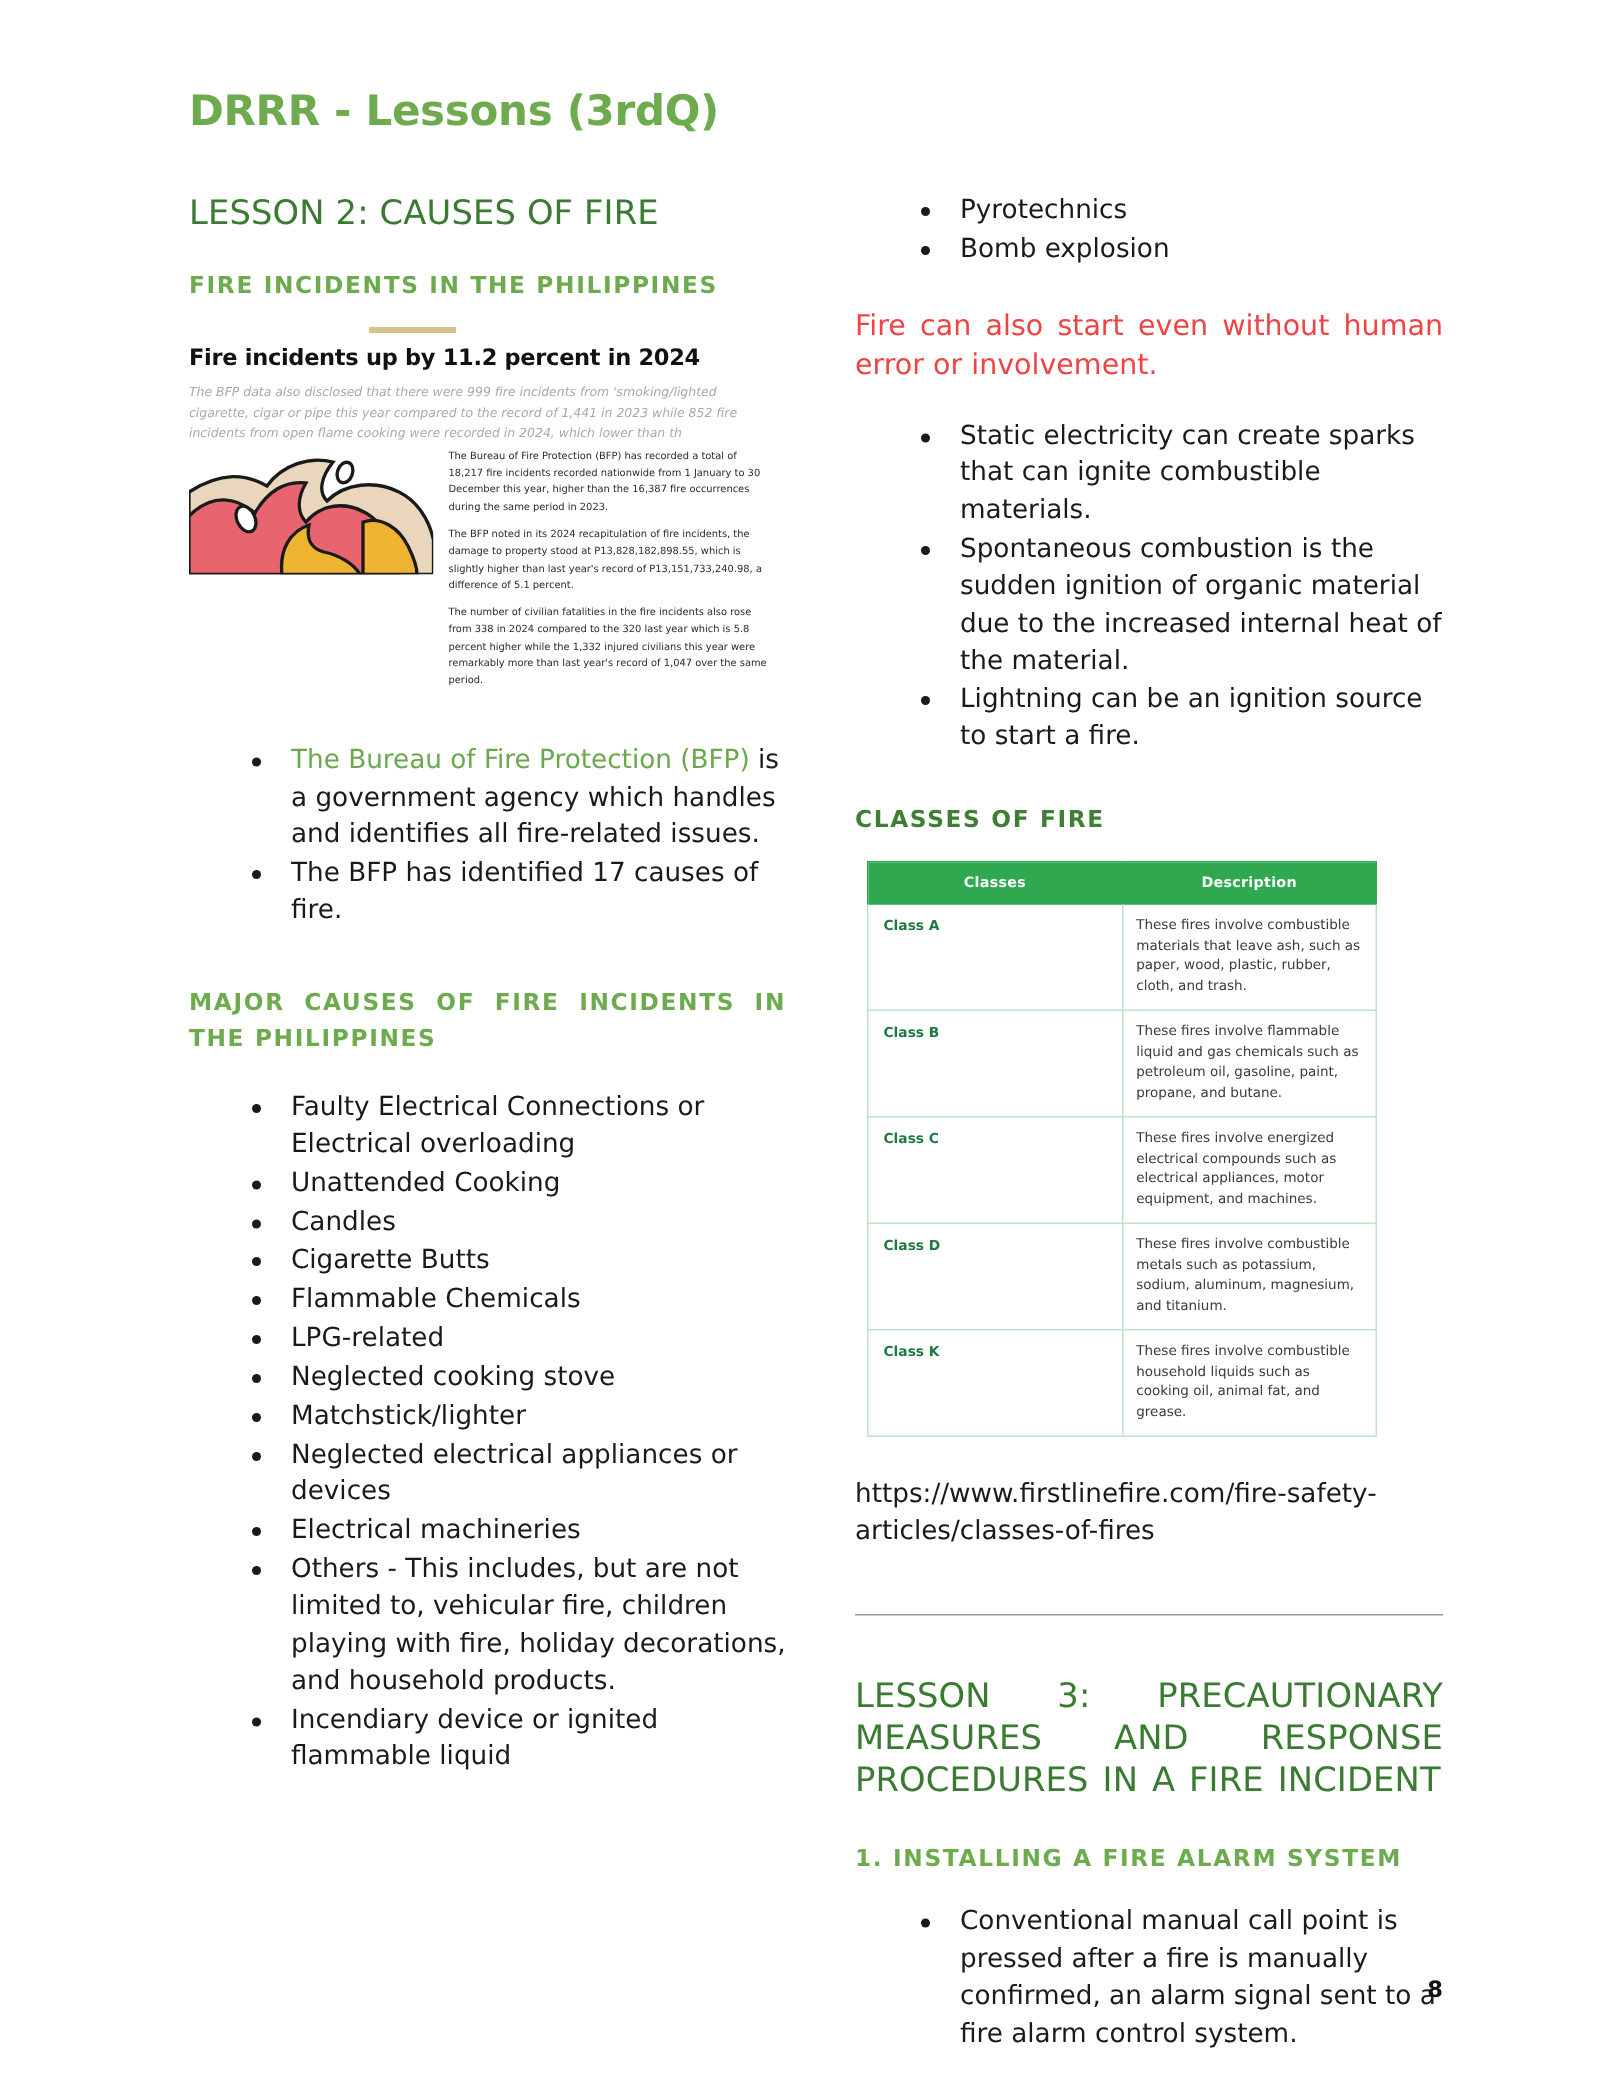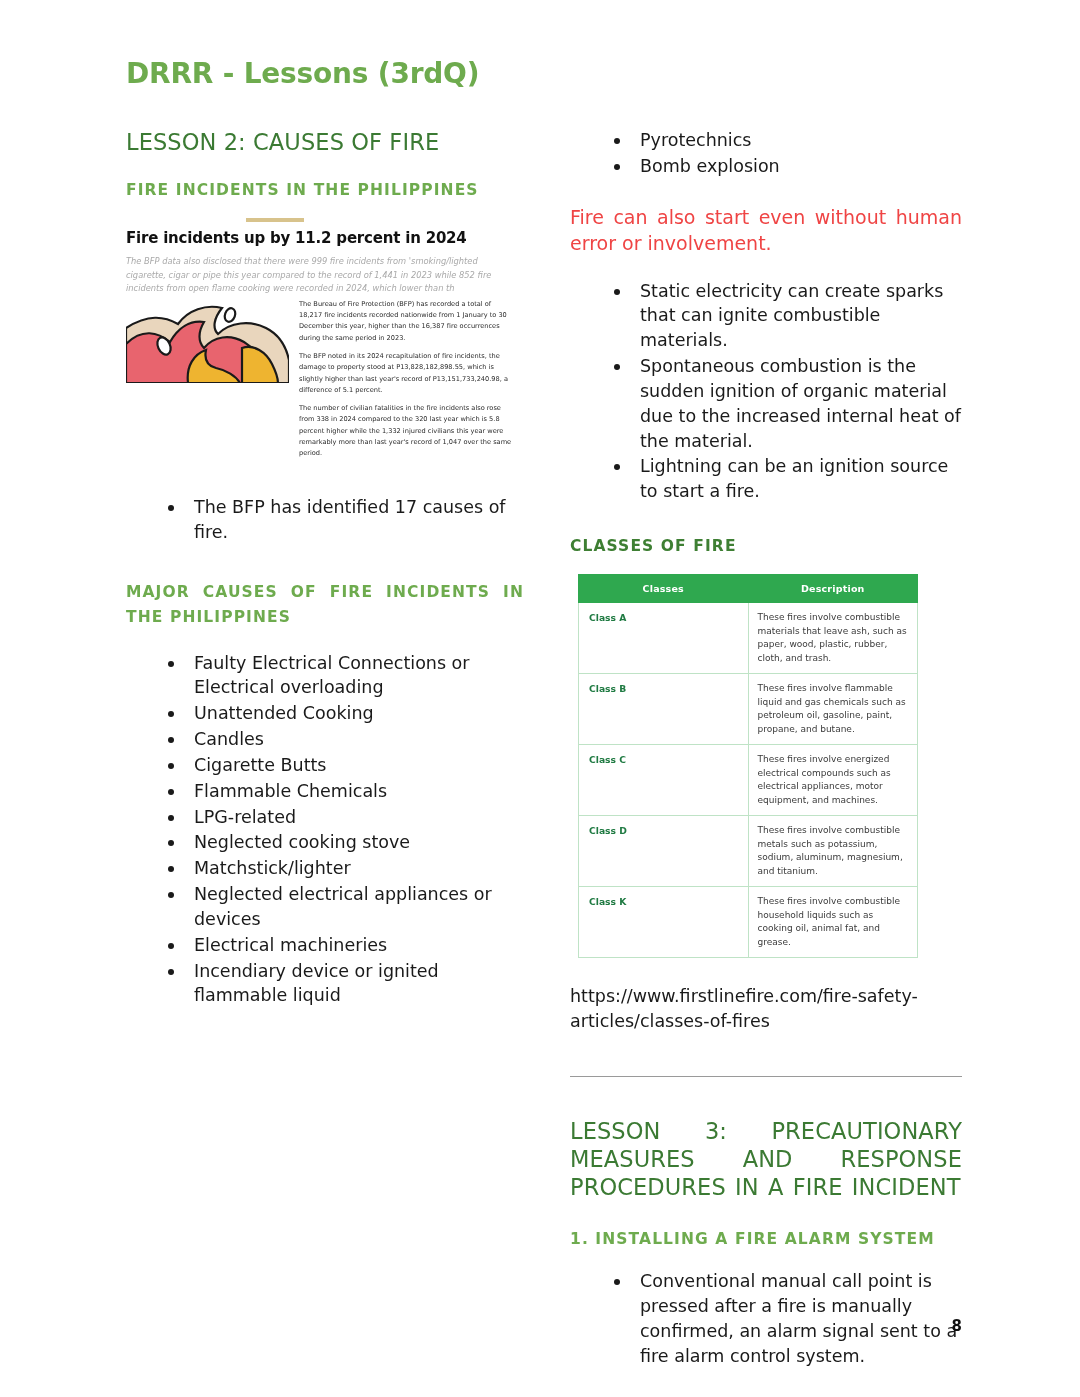--- a/index.html
+++ b/index.html
@@ -239,36 +239,38 @@
           </div>
           <div class="clip-body">
             <p>The Bureau of Fire Protection (BFP) has recorded a total of 18,217 fire incidents recorded nationwide from 1 January to 30 December this year, higher than the 16,387 fire occurrences during the same period in 2023.</p>
             <p>The BFP noted in its 2024 recapitulation of fire incidents, the damage to property stood at P13,828,182,898.55, which is slightly higher than last year's record of P13,151,733,240.98, a difference of 5.1 percent.</p>
             <p>The number of civilian fatalities in the fire incidents also rose from 338 in 2024 compared to the 320 last year which is 5.8 percent higher while the 1,332 injured civilians this year were remarkably more than last year's record of 1,047 over the same period.</p>
           </div>
         </div>
       </div>
 
       <ul class="bullets" style="margin-top:28px;">
+        <li><span class="green-text">The Bureau of Fire Protection (BFP)</span><span> is a government agency which handles and identifies all fire-related issues.</span></li>
         <li><span>The BFP has identified 17 causes of fire.</span></li>
       </ul>
 
       <h3 class="sub-head" style="margin-top:36px;">MAJOR CAUSES OF FIRE INCIDENTS IN THE PHILIPPINES</h3>
 
       <ul class="bullets" style="margin-top:22px;">
         <li>Faulty Electrical Connections or Electrical overloading</li>
         <li>Unattended Cooking</li>
         <li>Candles</li>
         <li>Cigarette Butts</li>
         <li>Flammable Chemicals</li>
         <li>LPG-related</li>
         <li>Neglected cooking stove</li>
         <li>Matchstick/lighter</li>
         <li>Neglected electrical appliances or devices</li>
         <li>Electrical machineries</li>
+        <li>Others - This includes, but are not limited to, vehicular fire, children playing with fire, holiday decorations, and household products.</li>
         <li>Incendiary device or ignited flammable liquid</li>
       </ul>
 
     </div>
 
     <div class="col-right">
 
       <ul class="bullets" style="padding-left:42px;">
         <li>Pyrotechnics</li>
         <li>Bomb explosion</li>

